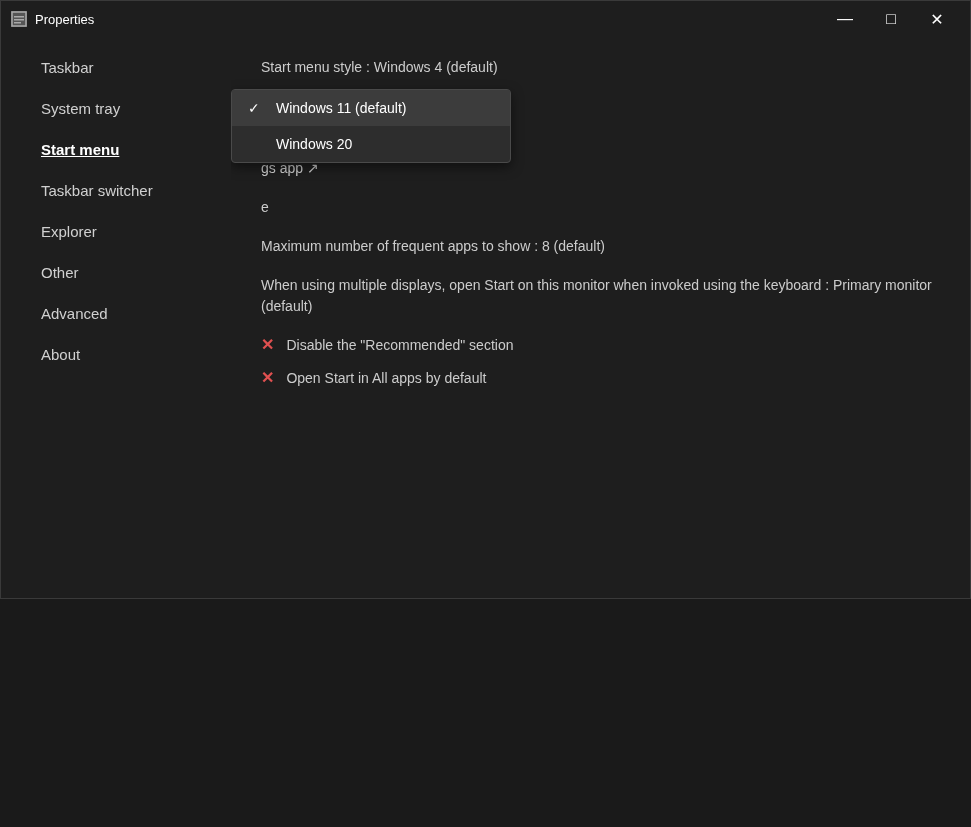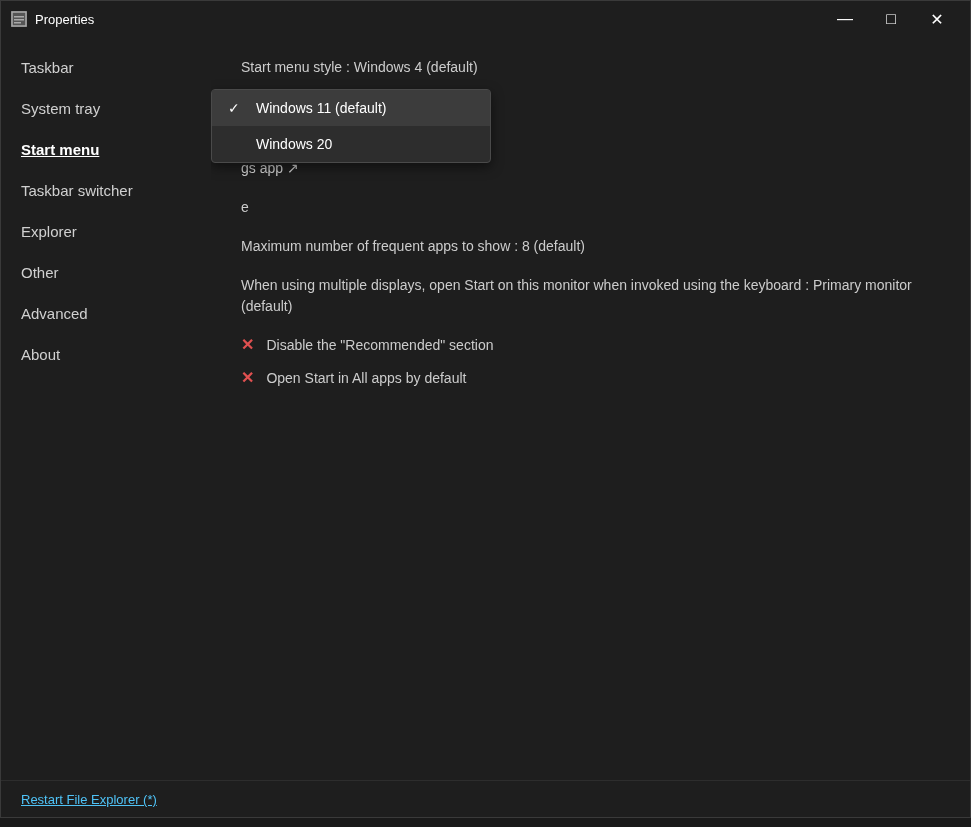--- a/index.html
+++ b/index.html
@@ -9,21 +9,21 @@
       color: #ffffff;
       font-family: 'Segoe UI', Arial, sans-serif;
       font-size: 14px;
       width: 971px;
       height: 827px;
       overflow: hidden;
     }
 
     .window {
       width: 971px;
-      height: 818px;
+      height: 599px;
       background: #1e1e1e;
       border: 1px solid #3a3a3a;
       display: flex;
       flex-direction: column;
     }
 
     .title-bar {
       display: flex;
       align-items: center;
       padding: 6px 10px;
@@ -62,20 +62,21 @@
       font-size: 16px;
       display: flex;
       align-items: center;
       justify-content: center;
     }
 
     .content-area {
       display: flex;
       flex: 1;
       overflow: hidden;
+      margin-left: 20px;
     }
 
     .sidebar {
       width: 210px;
       background: #1e1e1e;
       padding: 10px 0;
       flex-shrink: 0;
       display: flex;
       flex-direction: column;
     }
@@ -270,16 +271,13 @@
         <span>Disable the "Recommended" section</span>
       </div>
 
       <div class="checkbox-row">
         <span class="x-icon">✕</span>
         <span>Open Start in All apps by default</span>
       </div>
     </div>
   </div>
 
-  <div class="footer-bar">
-    <a class="restart-link">Restart File Explorer (*)</a>
-  </div>
 </div>
 
 </body></html>

